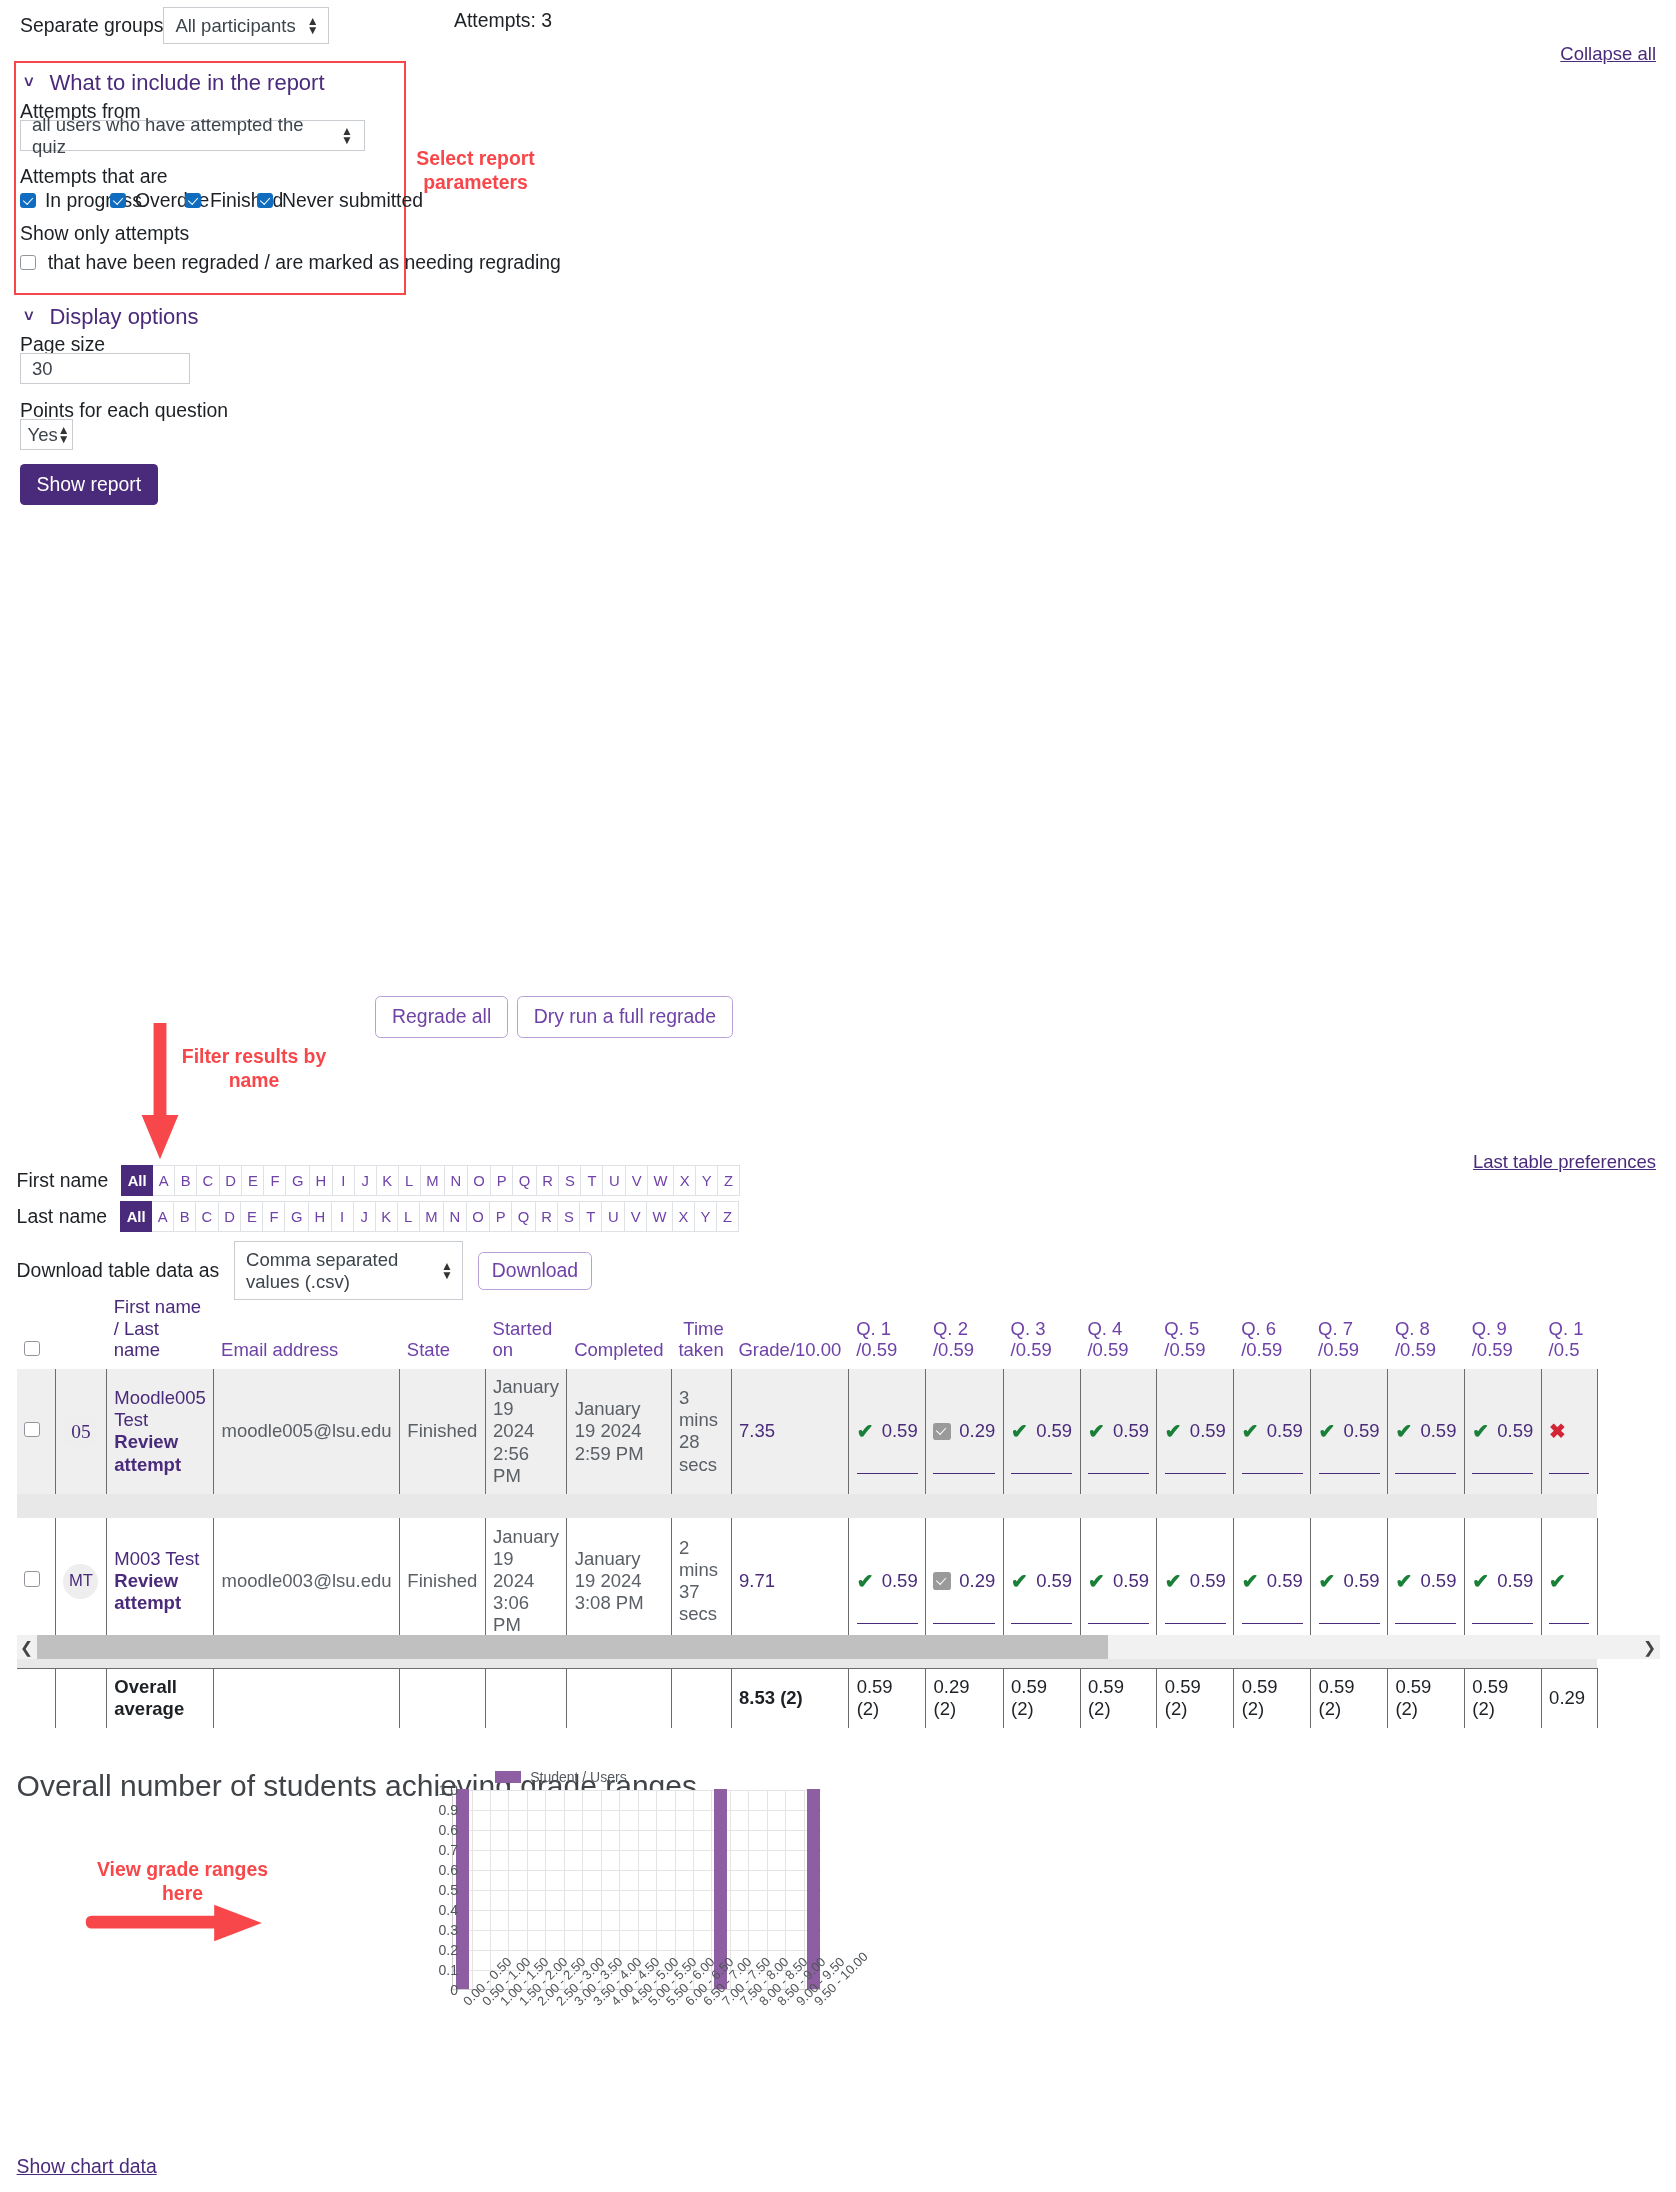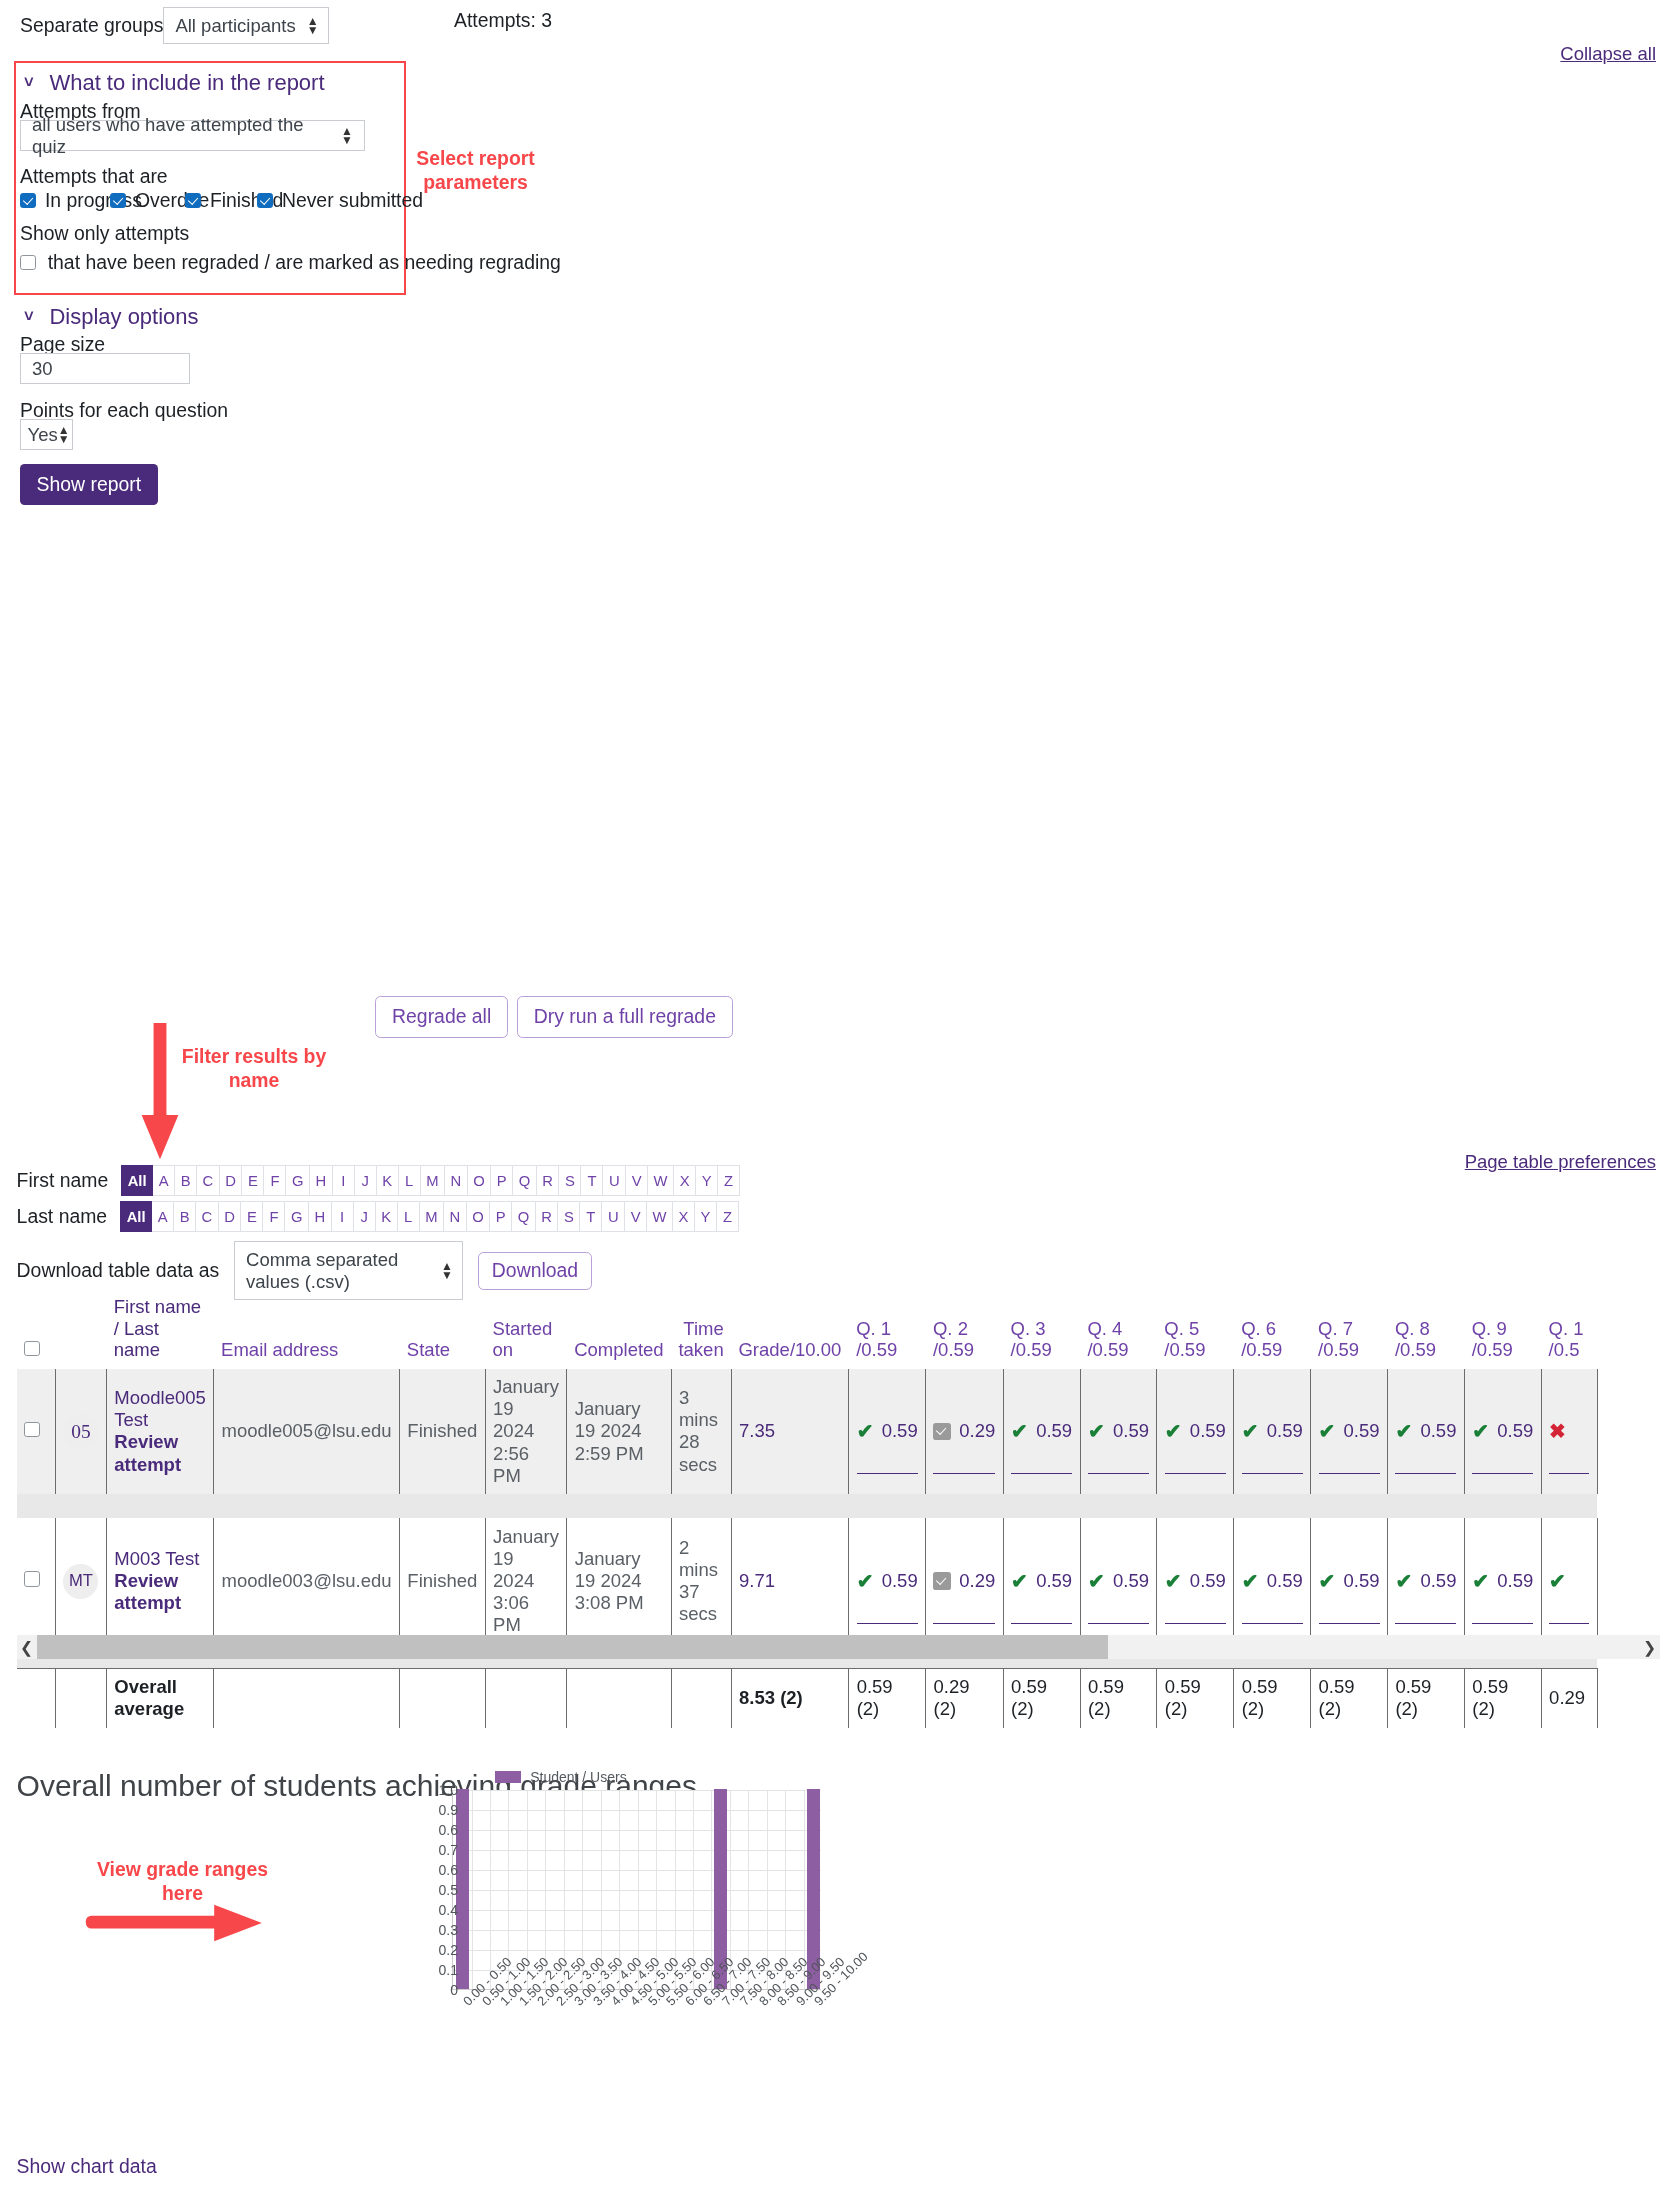--- a/index.html
+++ b/index.html
@@ -207,21 +207,21 @@
   .gridv { position: absolute; top: 0; bottom: 0; width: 0.9px; background: #e4e4e4; }
   .ytick { position: absolute; right: 373px; font-size: 14px; color: #50555a; text-align: right; width: 42px; }
   .bar { position: absolute; bottom: 0; background: #8e5ea2; }
   .xtick {
     position: absolute; font-size: 13px; color: #50555a;
     transform-origin: left top; transform: rotate(-45deg);
     white-space: nowrap;
   }
   .showchart {
     position: absolute; left: 16.6px; top: 2155px;
-    font-size: 19.4px; color: #4a2a7a; cursor: pointer;
+    font-size: 19.4px; color: #4a2a7a; text-decoration: underline; cursor: pointer;
   }
 
   
   .arrow-down { position: absolute; }
   .arrow-right { position: absolute; }
 </style>
 </head>
 <body>
 
 <div class="page">
@@ -298,21 +298,21 @@
         <b>▲</b>
         <b>▼</b>
       </span>
   </div>
   <button class="btn-primary" style="left:20px; top:464px;">Show report</button>
 
   <div class="center-btns" style="top:996px;">
     <button class="btn-outline">Regrade all</button>
     <button class="btn-outline">Dry run a full regrade</button>
   </div>
-  <div class="reset-pref">Page table preferences</div>
+  <div class="reset-pref">Last table preferences</div>
 
   <div class="redlabel" style="left:171px; top:1044px; width:166px;">
     <span>Filter results by</span><br>
     <span>name</span>
   </div>
   <svg class="arrow-down" style="left:137px; top:1023px;" width="46" height="138" viewBox="0 0 50 150">
     <rect x="18" y="0" width="14" height="110" fill="#f8474a"></rect>
     <polygon points="5,100 45,100 25,148" fill="#f8474a"></polygon>
   </svg>
 

